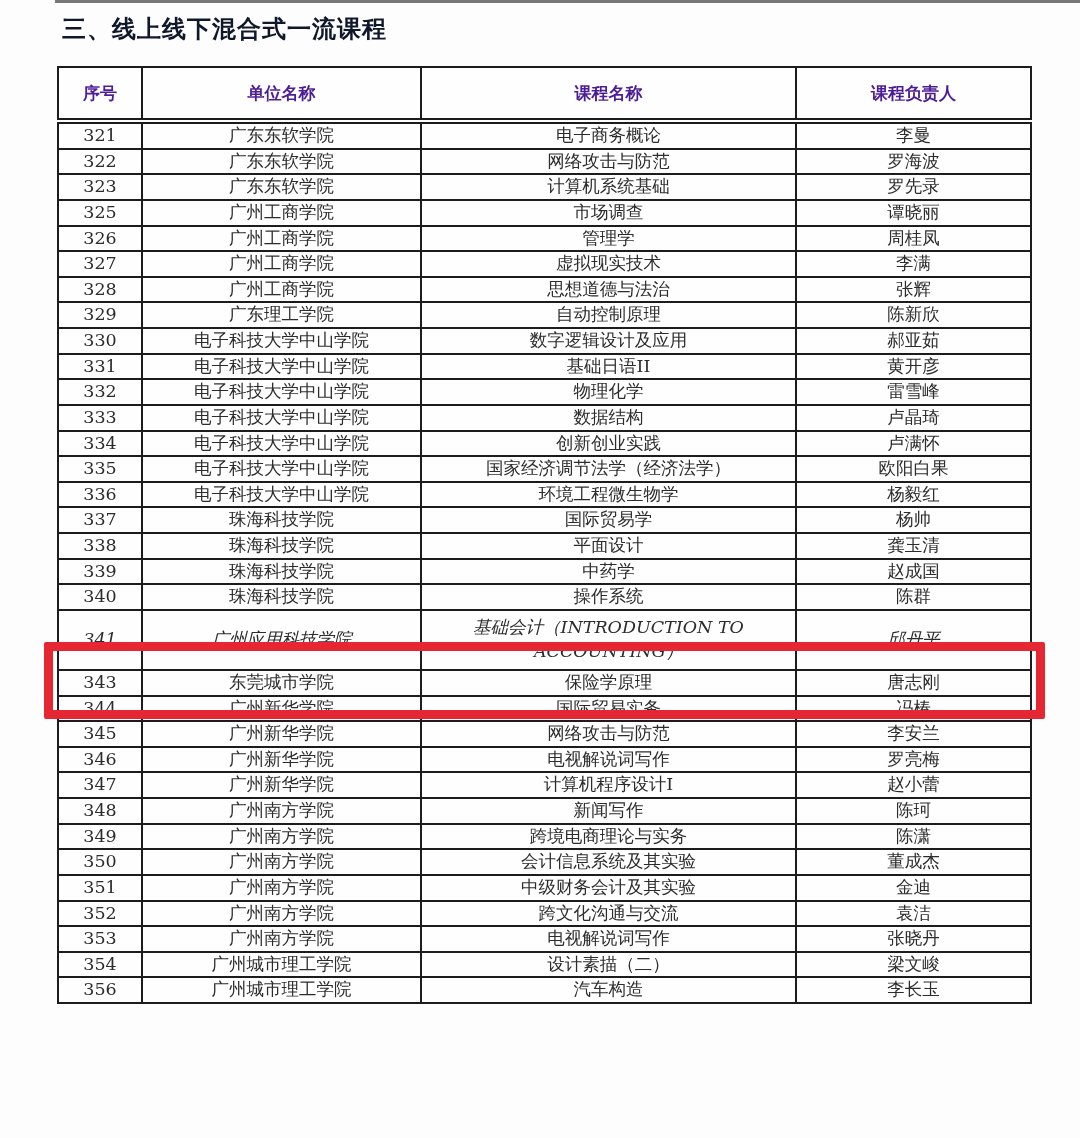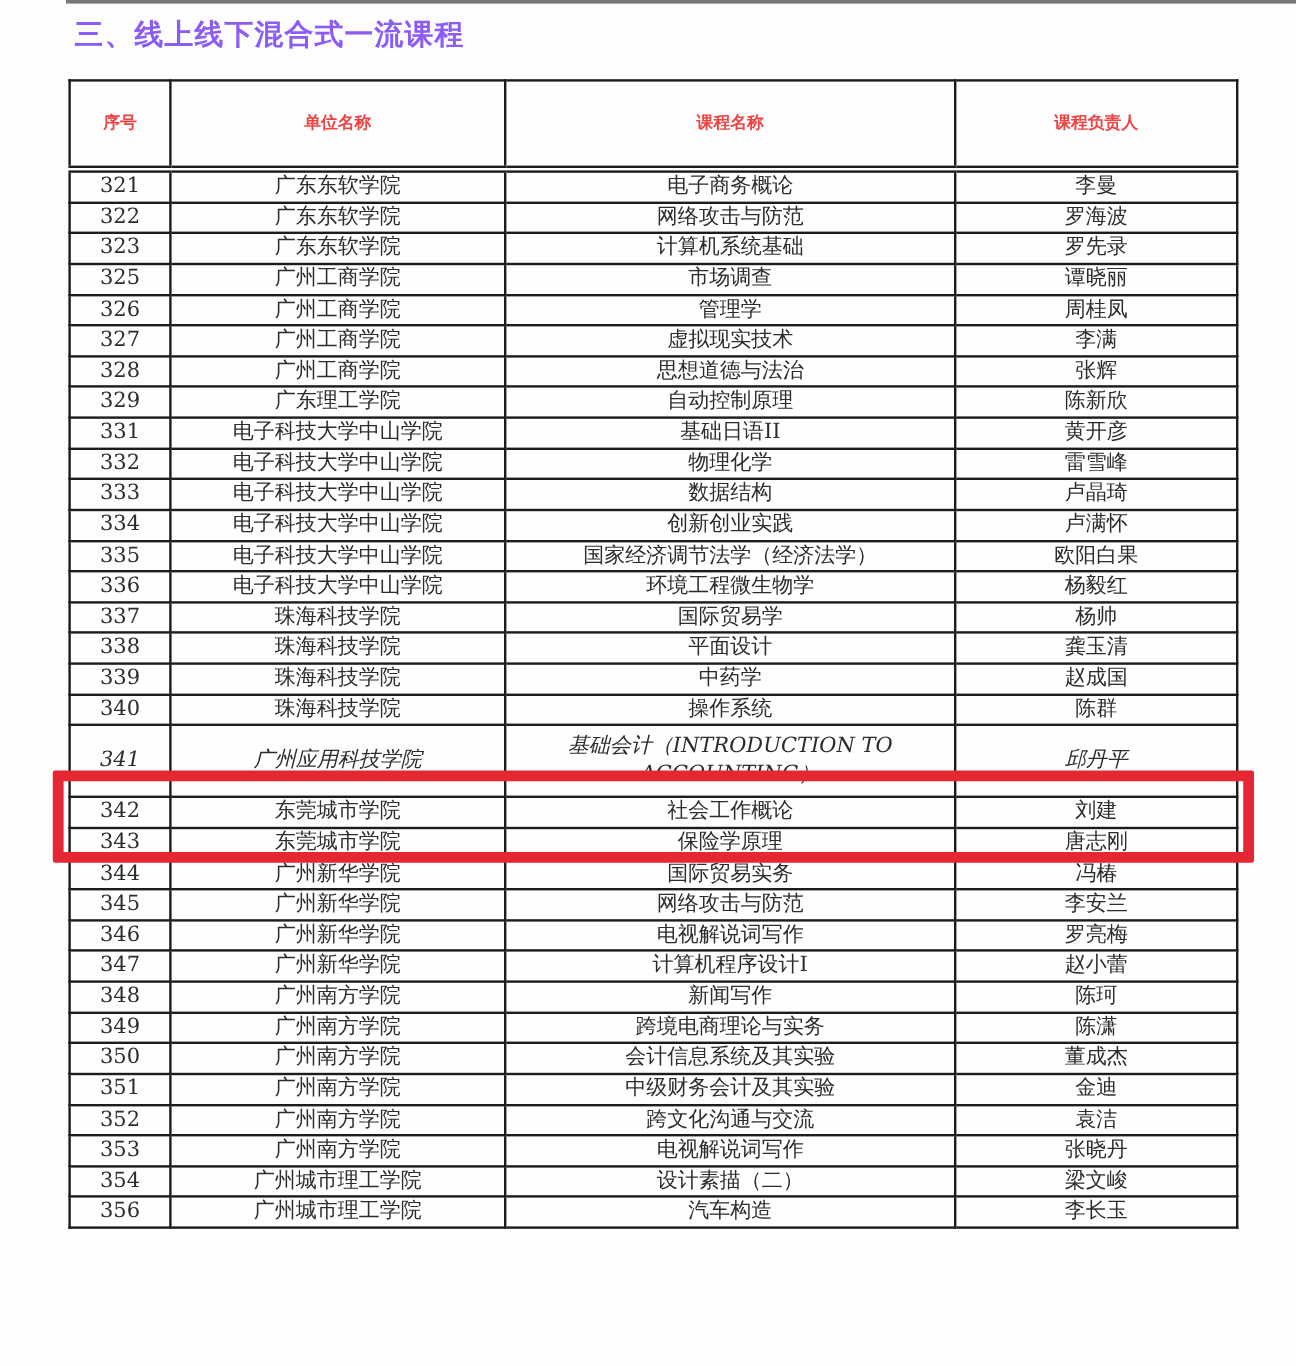--- a/index.html
+++ b/index.html
@@ -25,46 +25,46 @@
     opacity: 0.75;
   }
   .page-title {
     position: absolute;
     left: 62px;
     top: 13px;
     font-family: Liberation Serif, serif;
     font-weight: bold;
     font-size: 24px;
     letter-spacing: 1px;
-    color: #8b5cf6;
+    color: #0f172a;
     white-space: nowrap;
   }
   table.course-table {
     position: absolute;
     left: 57px;
     top: 66px;
     width: 973px;
     border-collapse: collapse;
     table-layout: fixed;
     background: #fefefe;
   }
   table.course-table col.c1 { width: 84px; }
   table.course-table col.c2 { width: 279px; }
   table.course-table col.c3 { width: 375px; }
   table.course-table col.c4 { width: 235px; }
   table.course-table th {
     height: 38px;
-    font-size: 14px;
+    font-size: 17px;
     font-weight: bold;
     text-align: center;
     vertical-align: middle;
     border: 2px solid #1c1c1c;
     border-bottom: 6px double #1c1c1c;
-    padding: 16px;
-    color: #ef4444;
+    padding: 6px;
+    color: #4c1d95;
   }
   table.course-table td {
     font-size: 17.5px;
     text-align: center;
     vertical-align: middle;
     border: 2px solid #1c1c1c;
     padding: 0 4px;
     line-height: 1.35;
     color: #2c2c2c;
   }
@@ -147,20 +147,26 @@
         <td>思想道德与法治</td>
         <td>张辉</td>
       </tr>
       <tr class="row-normal">
         <td>329</td>
         <td>广东理工学院</td>
         <td>自动控制原理</td>
         <td>陈新欣</td>
       </tr>
       <tr class="row-normal">
+        <td>330</td>
+        <td>电子科技大学中山学院</td>
+        <td>数字逻辑设计及应用</td>
+        <td>郝亚茹</td>
+      </tr>
+      <tr class="row-normal">
         <td>331</td>
         <td>电子科技大学中山学院</td>
         <td>基础日语II</td>
         <td>黄开彦</td>
       </tr>
       <tr class="row-normal">
         <td>332</td>
         <td>电子科技大学中山学院</td>
         <td>物理化学</td>
         <td>雷雪峰</td>
@@ -213,26 +219,20 @@
         <td>操作系统</td>
         <td>陈群</td>
       </tr>
       <tr class="row-tall">
         <td>341</td>
         <td>广州应用科技学院</td>
         <td>基础会计（INTRODUCTION TO ACCOUNTING）</td>
         <td>邱丹平</td>
       </tr>
       <tr class="row-normal">
-        <td>342</td>
-        <td>东莞城市学院</td>
-        <td>社会工作概论</td>
-        <td>刘建</td>
-      </tr>
-      <tr class="row-normal">
         <td>343</td>
         <td>东莞城市学院</td>
         <td>保险学原理</td>
         <td>唐志刚</td>
       </tr>
       <tr class="row-normal">
         <td>344</td>
         <td>广州新华学院</td>
         <td>国际贸易实务</td>
         <td>冯椿</td>

